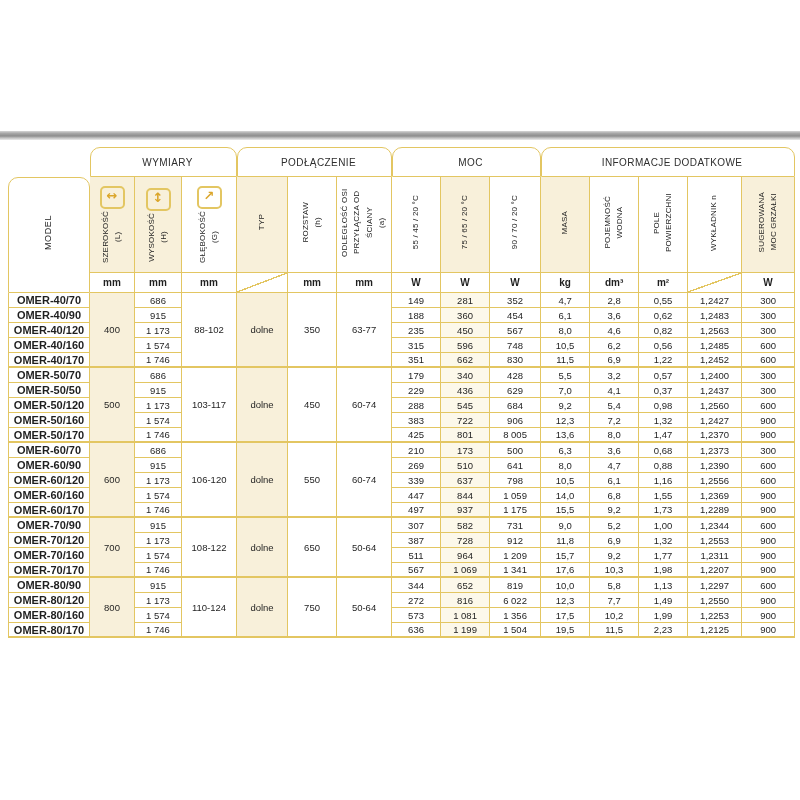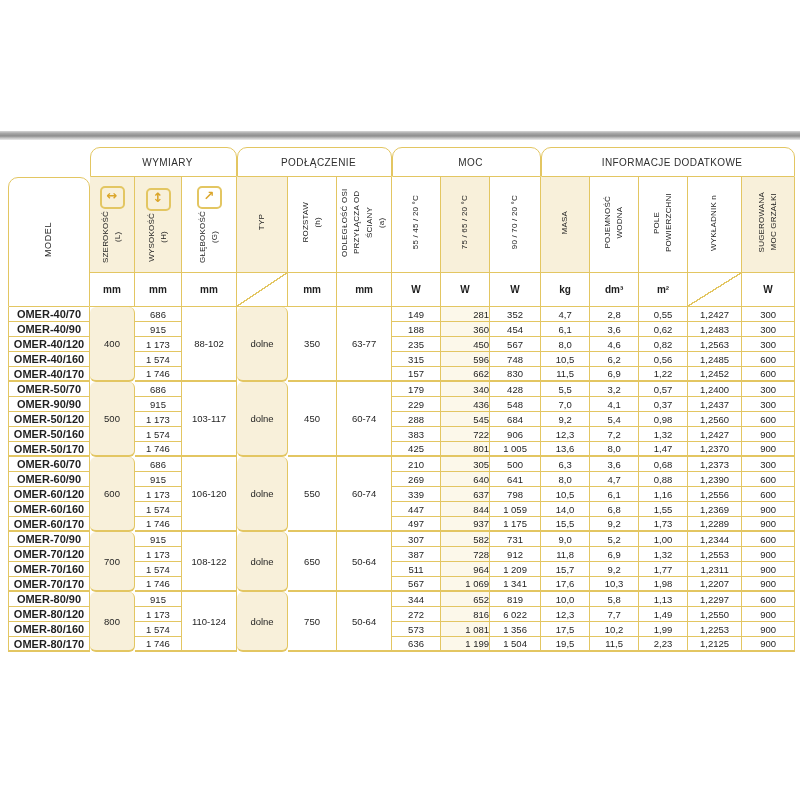--- a/index.html
+++ b/index.html
@@ -43,38 +43,38 @@
   }
   .model-head .vtext{font-size:9px;letter-spacing:.6px;}
   .icon-box{
     width:21px;height:19px;margin:5px auto 2px auto;
     border:2px solid var(--gold);border-radius:5px;
     color:var(--gold-dark);font-weight:bold;font-size:13px;line-height:16px;
     font-family:"DejaVu Sans", sans-serif;background:transparent;
   }
   .unit-cell{
     border-right:1px solid var(--gold);border-bottom:1px solid var(--gold);
-    height:34px;font-size:10px;font-weight:bold;background:#fff;
+    height:20px;font-size:10px;font-weight:bold;background:#fff;
   }
   .unit-cell.diag{
     background-image:linear-gradient(to bottom right,
       transparent calc(50% - .7px),var(--gold) calc(50% - .7px),
       var(--gold) calc(50% + .7px),transparent calc(50% + .7px));
   }
   .model-cell{
     border-left:1px solid var(--gold);border-right:1px solid var(--gold);
     border-bottom:1px solid var(--gold);
     height:15px;font-size:11px;background:#fff;font-weight:bold;
   }
   .data-cell{
     border-right:1px solid var(--gold);border-bottom:1px solid var(--gold);
     height:15px;font-size:9.5px;background:#fff;
   }
-  .data-cell.beige{background:var(--beige);border-radius:6px;}
-  .data-cell.lbeige{background:var(--lbeige);text-align:right;}
+  .data-cell.beige{background:var(--beige);}
+  .data-cell.lbeige{background:var(--lbeige);}
   .grp-end{border-bottom-width:2px;}
 </style>
 </head>
 <body>
 
 <div class="sep-bar"></div>
 
 <table class="spec">
   <colgroup>
     <col style="width:82px">
@@ -194,21 +194,21 @@
         <td class="data-cell">748</td>
         <td class="data-cell">10,5</td>
         <td class="data-cell">6,2</td>
         <td class="data-cell">0,56</td>
         <td class="data-cell">1,2485</td>
         <td class="data-cell">600</td>
       </tr>
       <tr>
         <td class="model-cell grp-end">OMER-40/170</td>
         <td class="data-cell grp-end">1 746</td>
-        <td class="data-cell grp-end">157</td>
+        <td class="data-cell grp-end">351</td>
         <td class="data-cell grp-end lbeige">662</td>
         <td class="data-cell grp-end">830</td>
         <td class="data-cell grp-end">11,5</td>
         <td class="data-cell grp-end">6,9</td>
         <td class="data-cell grp-end">1,22</td>
         <td class="data-cell grp-end">1,2452</td>
         <td class="data-cell grp-end">600</td>
       </tr>
       <tr>
         <td class="model-cell">OMER-50/70</td>
@@ -221,25 +221,25 @@
         <td class="data-cell">179</td>
         <td class="data-cell lbeige">340</td>
         <td class="data-cell">428</td>
         <td class="data-cell">5,5</td>
         <td class="data-cell">3,2</td>
         <td class="data-cell">0,57</td>
         <td class="data-cell">1,2400</td>
         <td class="data-cell">300</td>
       </tr>
       <tr>
-        <td class="model-cell">OMER-90/90</td>
+        <td class="model-cell">OMER-50/50</td>
         <td class="data-cell">915</td>
         <td class="data-cell">229</td>
         <td class="data-cell lbeige">436</td>
-        <td class="data-cell">548</td>
+        <td class="data-cell">629</td>
         <td class="data-cell">7,0</td>
         <td class="data-cell">4,1</td>
         <td class="data-cell">0,37</td>
         <td class="data-cell">1,2437</td>
         <td class="data-cell">300</td>
       </tr>
       <tr>
         <td class="model-cell">OMER-50/120</td>
         <td class="data-cell">1 173</td>
         <td class="data-cell">288</td>
@@ -261,49 +261,49 @@
         <td class="data-cell">7,2</td>
         <td class="data-cell">1,32</td>
         <td class="data-cell">1,2427</td>
         <td class="data-cell">900</td>
       </tr>
       <tr>
         <td class="model-cell grp-end">OMER-50/170</td>
         <td class="data-cell grp-end">1 746</td>
         <td class="data-cell grp-end">425</td>
         <td class="data-cell grp-end lbeige">801</td>
-        <td class="data-cell grp-end">1 005</td>
+        <td class="data-cell grp-end">8 005</td>
         <td class="data-cell grp-end">13,6</td>
         <td class="data-cell grp-end">8,0</td>
         <td class="data-cell grp-end">1,47</td>
         <td class="data-cell grp-end">1,2370</td>
         <td class="data-cell grp-end">900</td>
       </tr>
       <tr>
         <td class="model-cell">OMER-60/70</td>
         <td class="data-cell beige grp-end" rowspan="5">600</td>
         <td class="data-cell">686</td>
         <td class="data-cell grp-end" rowspan="5">106-120</td>
         <td class="data-cell grp-end beige" rowspan="5">dolne</td>
         <td class="data-cell grp-end" rowspan="5">550</td>
         <td class="data-cell grp-end" rowspan="5">60-74</td>
         <td class="data-cell">210</td>
-        <td class="data-cell lbeige">305</td>
+        <td class="data-cell lbeige">173</td>
         <td class="data-cell">500</td>
         <td class="data-cell">6,3</td>
         <td class="data-cell">3,6</td>
         <td class="data-cell">0,68</td>
         <td class="data-cell">1,2373</td>
         <td class="data-cell">300</td>
       </tr>
       <tr>
         <td class="model-cell">OMER-60/90</td>
         <td class="data-cell">915</td>
         <td class="data-cell">269</td>
-        <td class="data-cell lbeige">640</td>
+        <td class="data-cell lbeige">510</td>
         <td class="data-cell">641</td>
         <td class="data-cell">8,0</td>
         <td class="data-cell">4,7</td>
         <td class="data-cell">0,88</td>
         <td class="data-cell">1,2390</td>
         <td class="data-cell">600</td>
       </tr>
       <tr>
         <td class="model-cell">OMER-60/120</td>
         <td class="data-cell">1 173</td>

